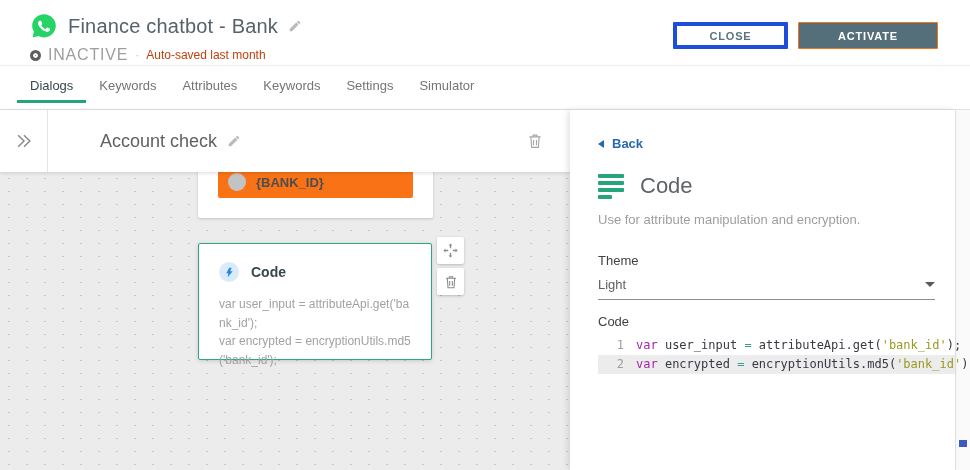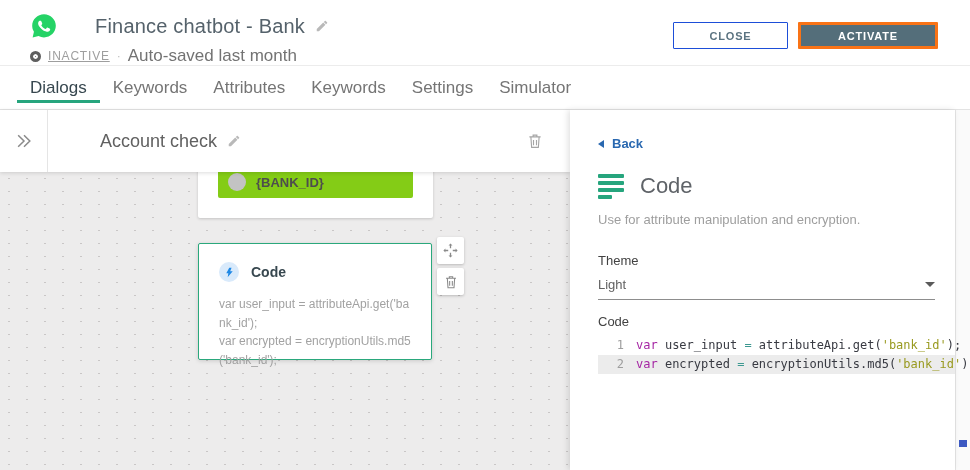--- a/index.html
+++ b/index.html
@@ -6,39 +6,39 @@
   html,body { width:970px; height:470px; overflow:hidden; background:#fff;
     font-family:"Liberation Sans","DejaVu Sans",sans-serif; }
   .app { position:relative; width:970px; height:470px; display:flex; flex-direction:column; }
 
   
   .topbar { height:66px; background:#fff; border-bottom:1px solid #ececec;
     display:flex; align-items:flex-start; padding:12px 17px 0 30px; flex:0 0 66px; }
   .title-col { display:flex; flex-direction:column; }
   .title-row { display:flex; align-items:center; gap:10px; }
   .wa-icon { width:28px; height:28px; flex:0 0 28px; }
-  .bot-title { font-size:20px; color:#55626b; letter-spacing:.2px;margin-left:27px; }
+  .bot-title { font-size:20px; color:#55626b; letter-spacing:.2px; }
   .pencil { width:14px; height:14px; display:inline-block; }
   .status-row { display:flex; align-items:center; gap:7px; margin-top:6px; }
   .status-ico { width:11px; height:11px; border:3px solid #5f5f5f; border-radius:50%;
     background:#5f5f5f; box-shadow:inset 0 0 0 2px #fff; }
-  .status-txt { font-size:12px; color:#9e9e9e; letter-spacing:.8px;text-decoration:underline; }
+  .status-txt { font-size:16px; color:#9e9e9e; letter-spacing:.8px; }
   .dot-sep { font-size:12px; color:#bdbdbd; }
-  .autosave { font-size:17px; color:#737373; }
+  .autosave { font-size:12px; color:#c2410c; }
   .topbar-spacer { flex:1; }
   .btn-row { display:flex; gap:10px; margin-top:10px; margin-right:15px; }
   .btn { height:27px; font-size:11px; font-weight:bold; letter-spacing:.8px;
     display:flex; align-items:center; justify-content:center; cursor:pointer; border-radius:1px; }
-  .btn-close { width:115px; background:#fff; border:1px solid #1d4ed8; color:#5b7381; }
-  .btn-activate { width:140px; background:#546e7a; border:3px solid #f97316; color:#fff; }
+  .btn-close { width:115px; background:#fff; border:4px solid #1d4ed8; color:#5b7381; }
+  .btn-activate { width:140px; background:#546e7a; border:1px solid #f97316; color:#fff; }
 
   
   .tabbar { height:44px; flex:0 0 44px; background:#fff; border-bottom:1px solid #e3e3e3;
     display:flex; align-items:flex-start; padding-left:17px; }
-  .tab { padding:12px 13px 0 13px; height:37px; font-size:17px; color:#757575;
+  .tab { padding:12px 13px 0 13px; height:37px; font-size:13px; color:#757575;
     border-bottom:3px solid transparent; cursor:pointer; }
   .tab.active { color:#37474f; border-bottom-color:#26a57d; }
 
   
   .content { flex:1; display:flex; min-height:0; }
   .workspace { width:570px; flex:0 0 570px; display:flex; flex-direction:column; }
 
   .dialog-header { height:62px; flex:0 0 62px; background:#fff; display:flex; align-items:center;
     box-shadow:0 1px 4px rgba(0,0,0,.14); position:relative; z-index:2; }
   .collapse-strip { width:48px; flex:0 0 48px; height:100%; border-right:1px solid #e5e5e5;
@@ -47,21 +47,21 @@
   .dialog-title { font-size:18px; color:#616161; }
   .header-trash { margin-right:26px; cursor:pointer; }
 
   
   .canvas { flex:1; position:relative; overflow:hidden; background-color:#edecec;
     background-image:radial-gradient(#c9c6c6 1px, transparent 1.1px);
     background-size:18px 13px; }
   .card { position:absolute; background:#fff; border-radius:2px;
     box-shadow:0 1px 3px rgba(0,0,0,.18); }
   .card-attr { left:198px; top:-26px; width:235px; height:72px; padding:20px; }
-  .attr-row { height:32px; background:#84cc16; border-radius:2px; display:flex;
+  .attr-row { height:32px; background:#f97316; border-radius:2px; display:flex;
     align-items:center; gap:10px; padding:0 10px; }
   .attr-dot { width:18px; height:18px; border-radius:50%; background:#c3c3c3; }
   .attr-label { font-size:13px; font-weight:bold; color:#4d4d4d; }
 
   .card-code { left:198px; top:71px; width:234px; height:117px; padding:18px 20px;
     border:1px solid #2aa87c; box-shadow:0 1px 4px rgba(0,0,0,.15); }
   .card-head { display:flex; align-items:center; gap:12px; }
   .bolt-circle { width:20px; height:20px; border-radius:50%; background:#d9eafb;
     display:flex; align-items:center; justify-content:center; flex:0 0 20px; }
   .card-title { font-size:14px; font-weight:bold; color:#37474f; }

